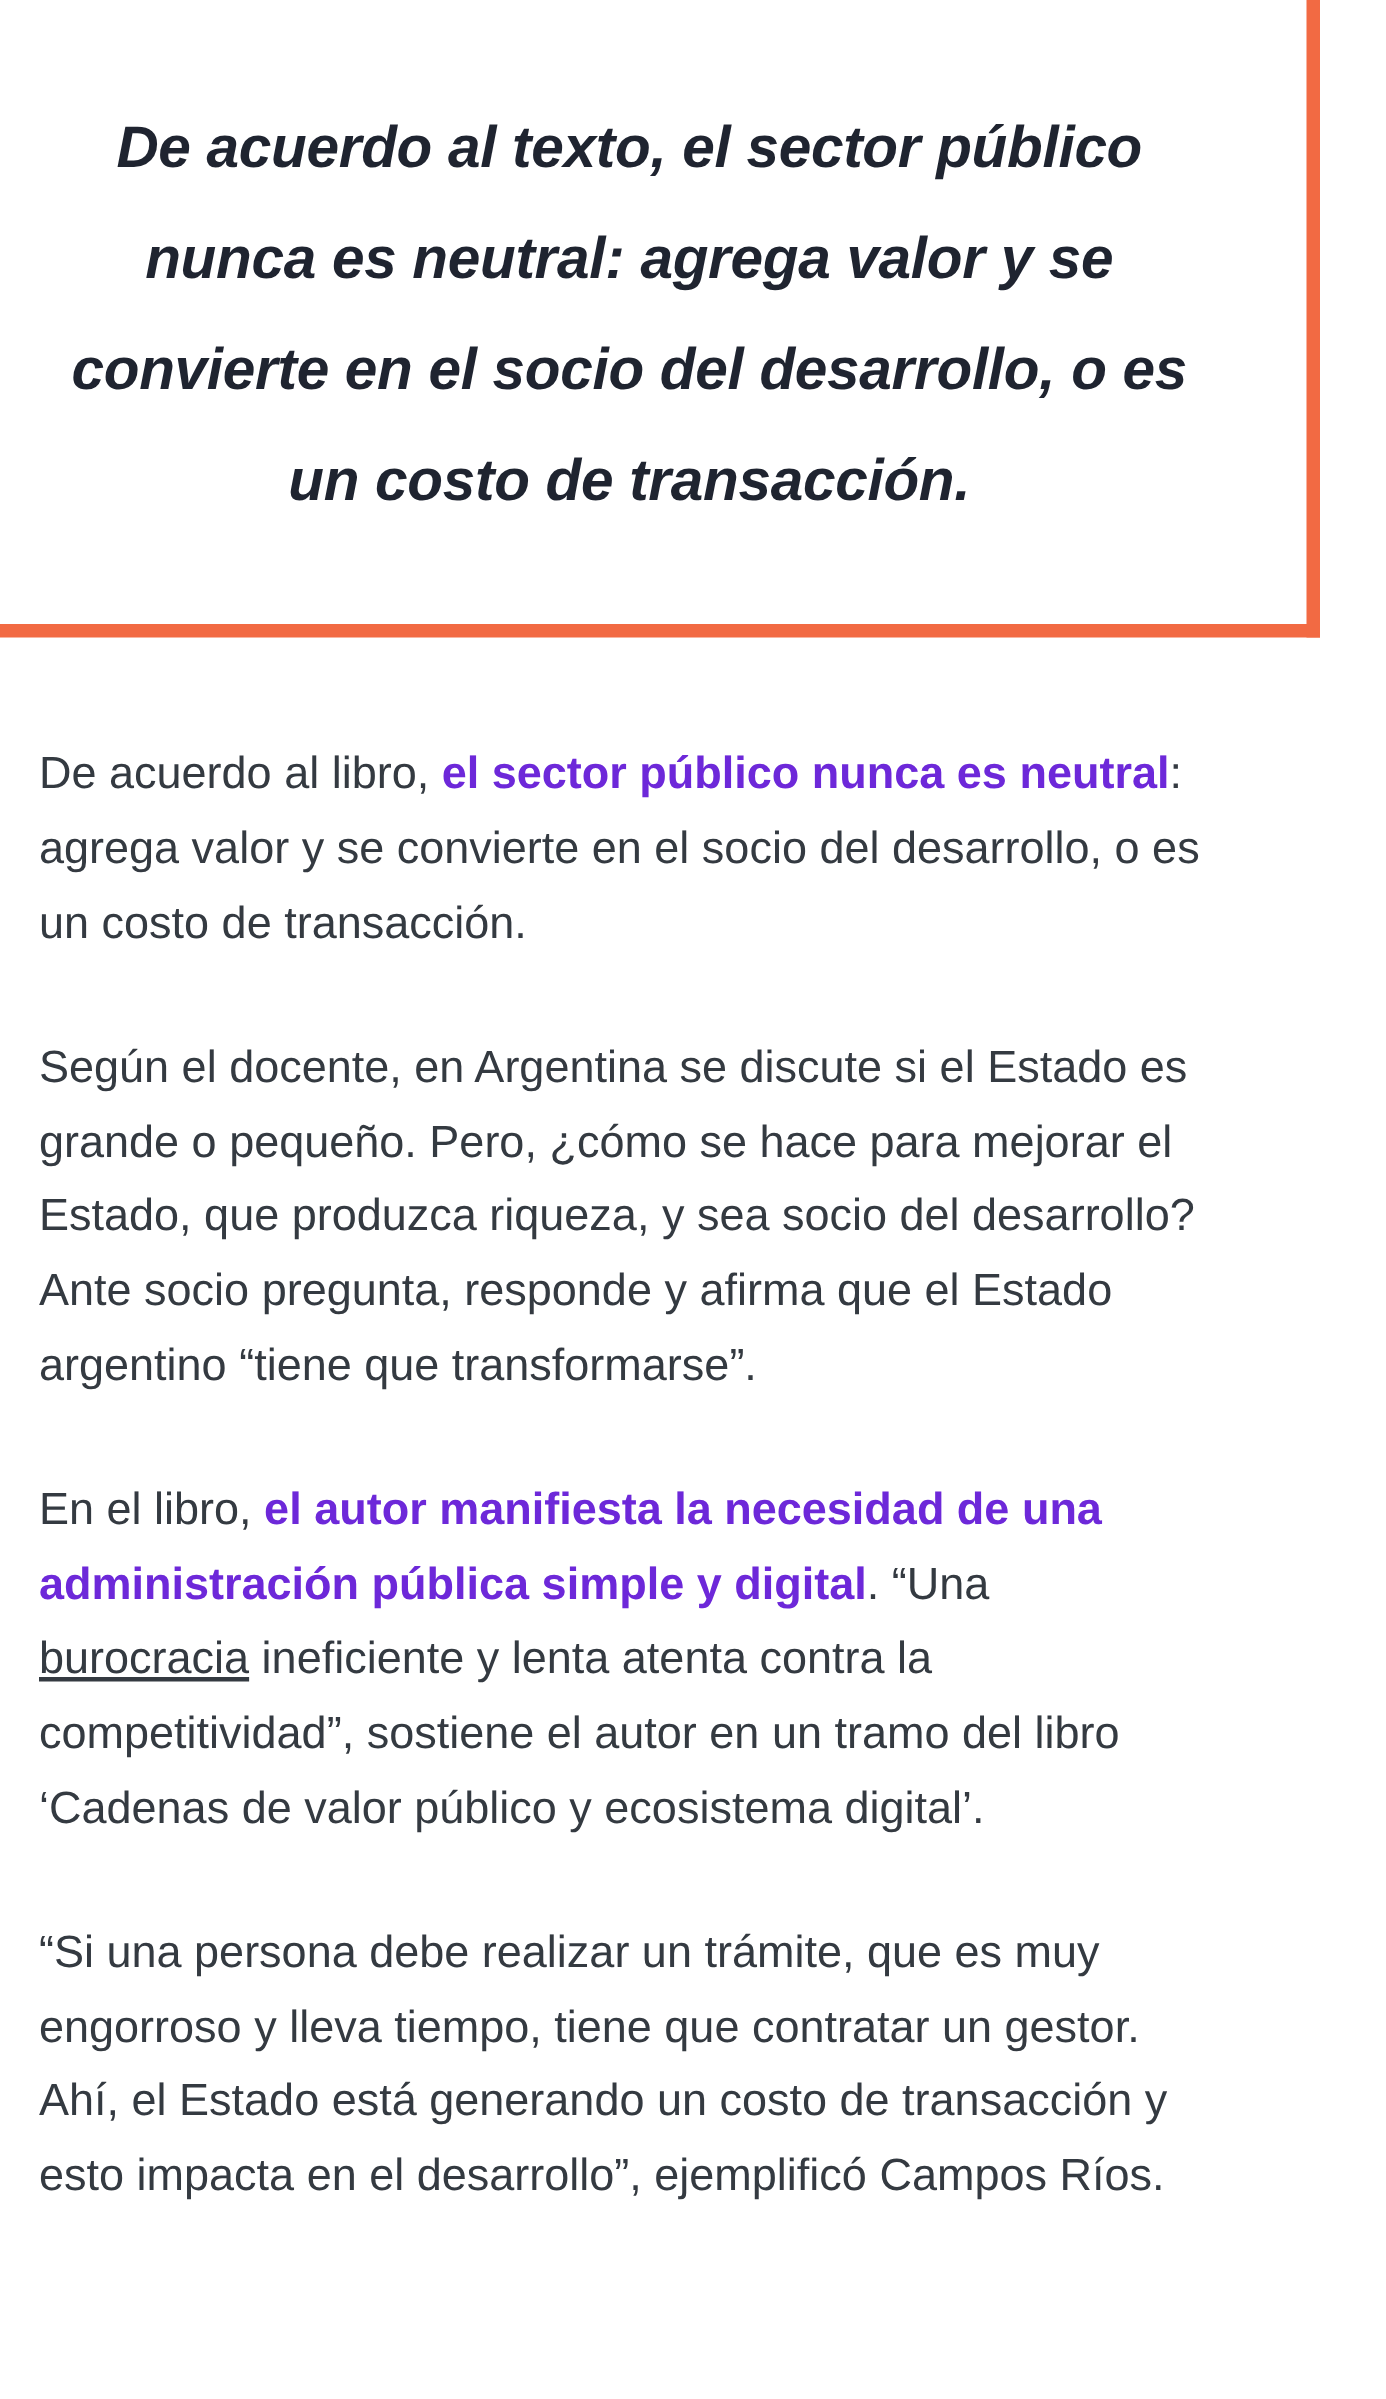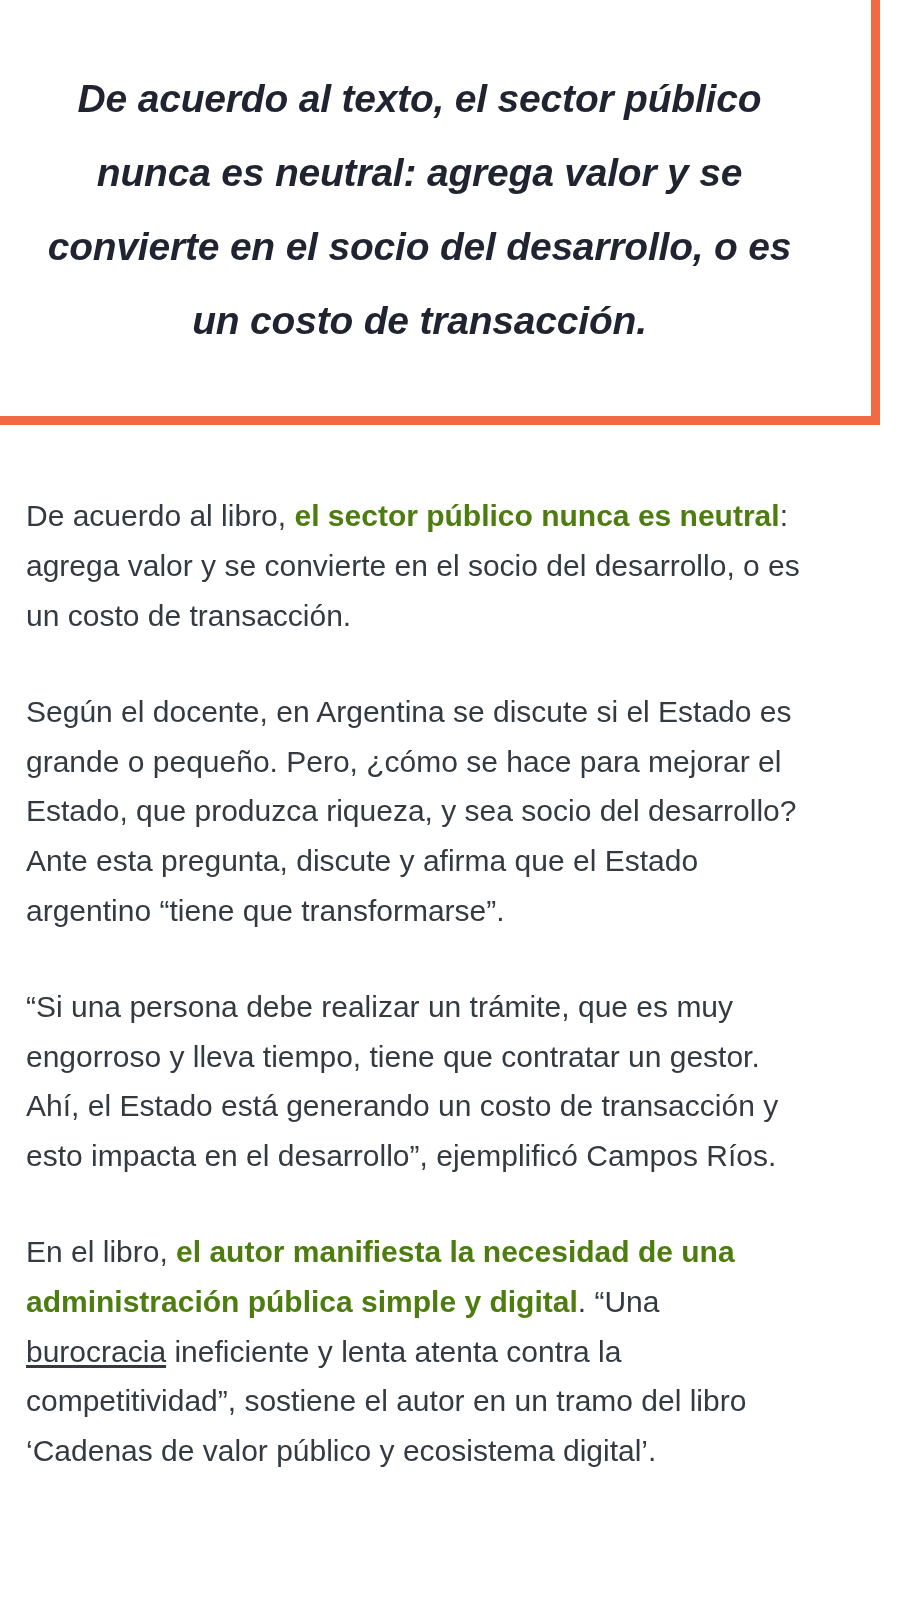--- a/index.html
+++ b/index.html
@@ -53,36 +53,36 @@
     margin: 0 0 46px 0;
     font-size: 30px;
     line-height: 1.66;
     color: #343a41;
     font-family: "Liberation Sans", sans-serif;
   }
   .article p:last-child { margin-bottom: 30px; }
 
   .article b, .article strong {
     font-weight: bold;
-    color: #4d7c0f;
+    color: #6d28d9;
   }
   .article u, .article .u {
     text-decoration: underline;
     text-underline-offset: 3px;
   }
 </style>
 </head>
 <body>
 
 <div class="page">
 
   <blockquote class="pullquote">
     <p>De acuerdo al texto, el sector público nunca es neutral: agrega valor y se convierte en el socio del desarrollo, o es un costo de transacción.</p>
   </blockquote>
 
   <div class="article">
     <p><span>De acuerdo al libro, </span><b>el sector público nunca es neutral</b><span>: agrega valor y se convierte en el socio del desarrollo, o es un costo de transacción.</span></p>
-    <p><span>Según el docente, en Argentina se discute si el Estado es grande o pequeño. Pero, ¿cómo se hace para mejorar el Estado, que produzca riqueza, y sea socio del desarrollo? Ante esta pregunta, discute y afirma que el Estado argentino “tiene que transformarse”.</span></p>
+    <p><span>Según el docente, en Argentina se discute si el Estado es grande o pequeño. Pero, ¿cómo se hace para mejorar el Estado, que produzca riqueza, y sea socio del desarrollo? Ante socio pregunta, responde y afirma que el Estado argentino “tiene que transformarse”.</span></p>
+    <p><span>En el libro, </span><b>el autor manifiesta la necesidad de una administración pública simple y digital</b><span>. “Una </span><span class="u">burocracia</span><span> ineficiente y lenta atenta contra la competitividad”, sostiene el autor en un tramo del libro ‘Cadenas de valor público y ecosistema digital’.</span></p>
     <p><span>“Si una persona debe realizar un trámite, que es muy engorroso y lleva tiempo, tiene que contratar un gestor. Ahí, el Estado está generando un costo de transacción y esto impacta en el desarrollo”, ejemplificó Campos Ríos.</span></p>
-    <p><span>En el libro, </span><b>el autor manifiesta la necesidad de una administración pública simple y digital</b><span>. “Una </span><span class="u">burocracia</span><span> ineficiente y lenta atenta contra la competitividad”, sostiene el autor en un tramo del libro ‘Cadenas de valor público y ecosistema digital’.</span></p>
   </div>
 
 </div>
 
 </body></html>

